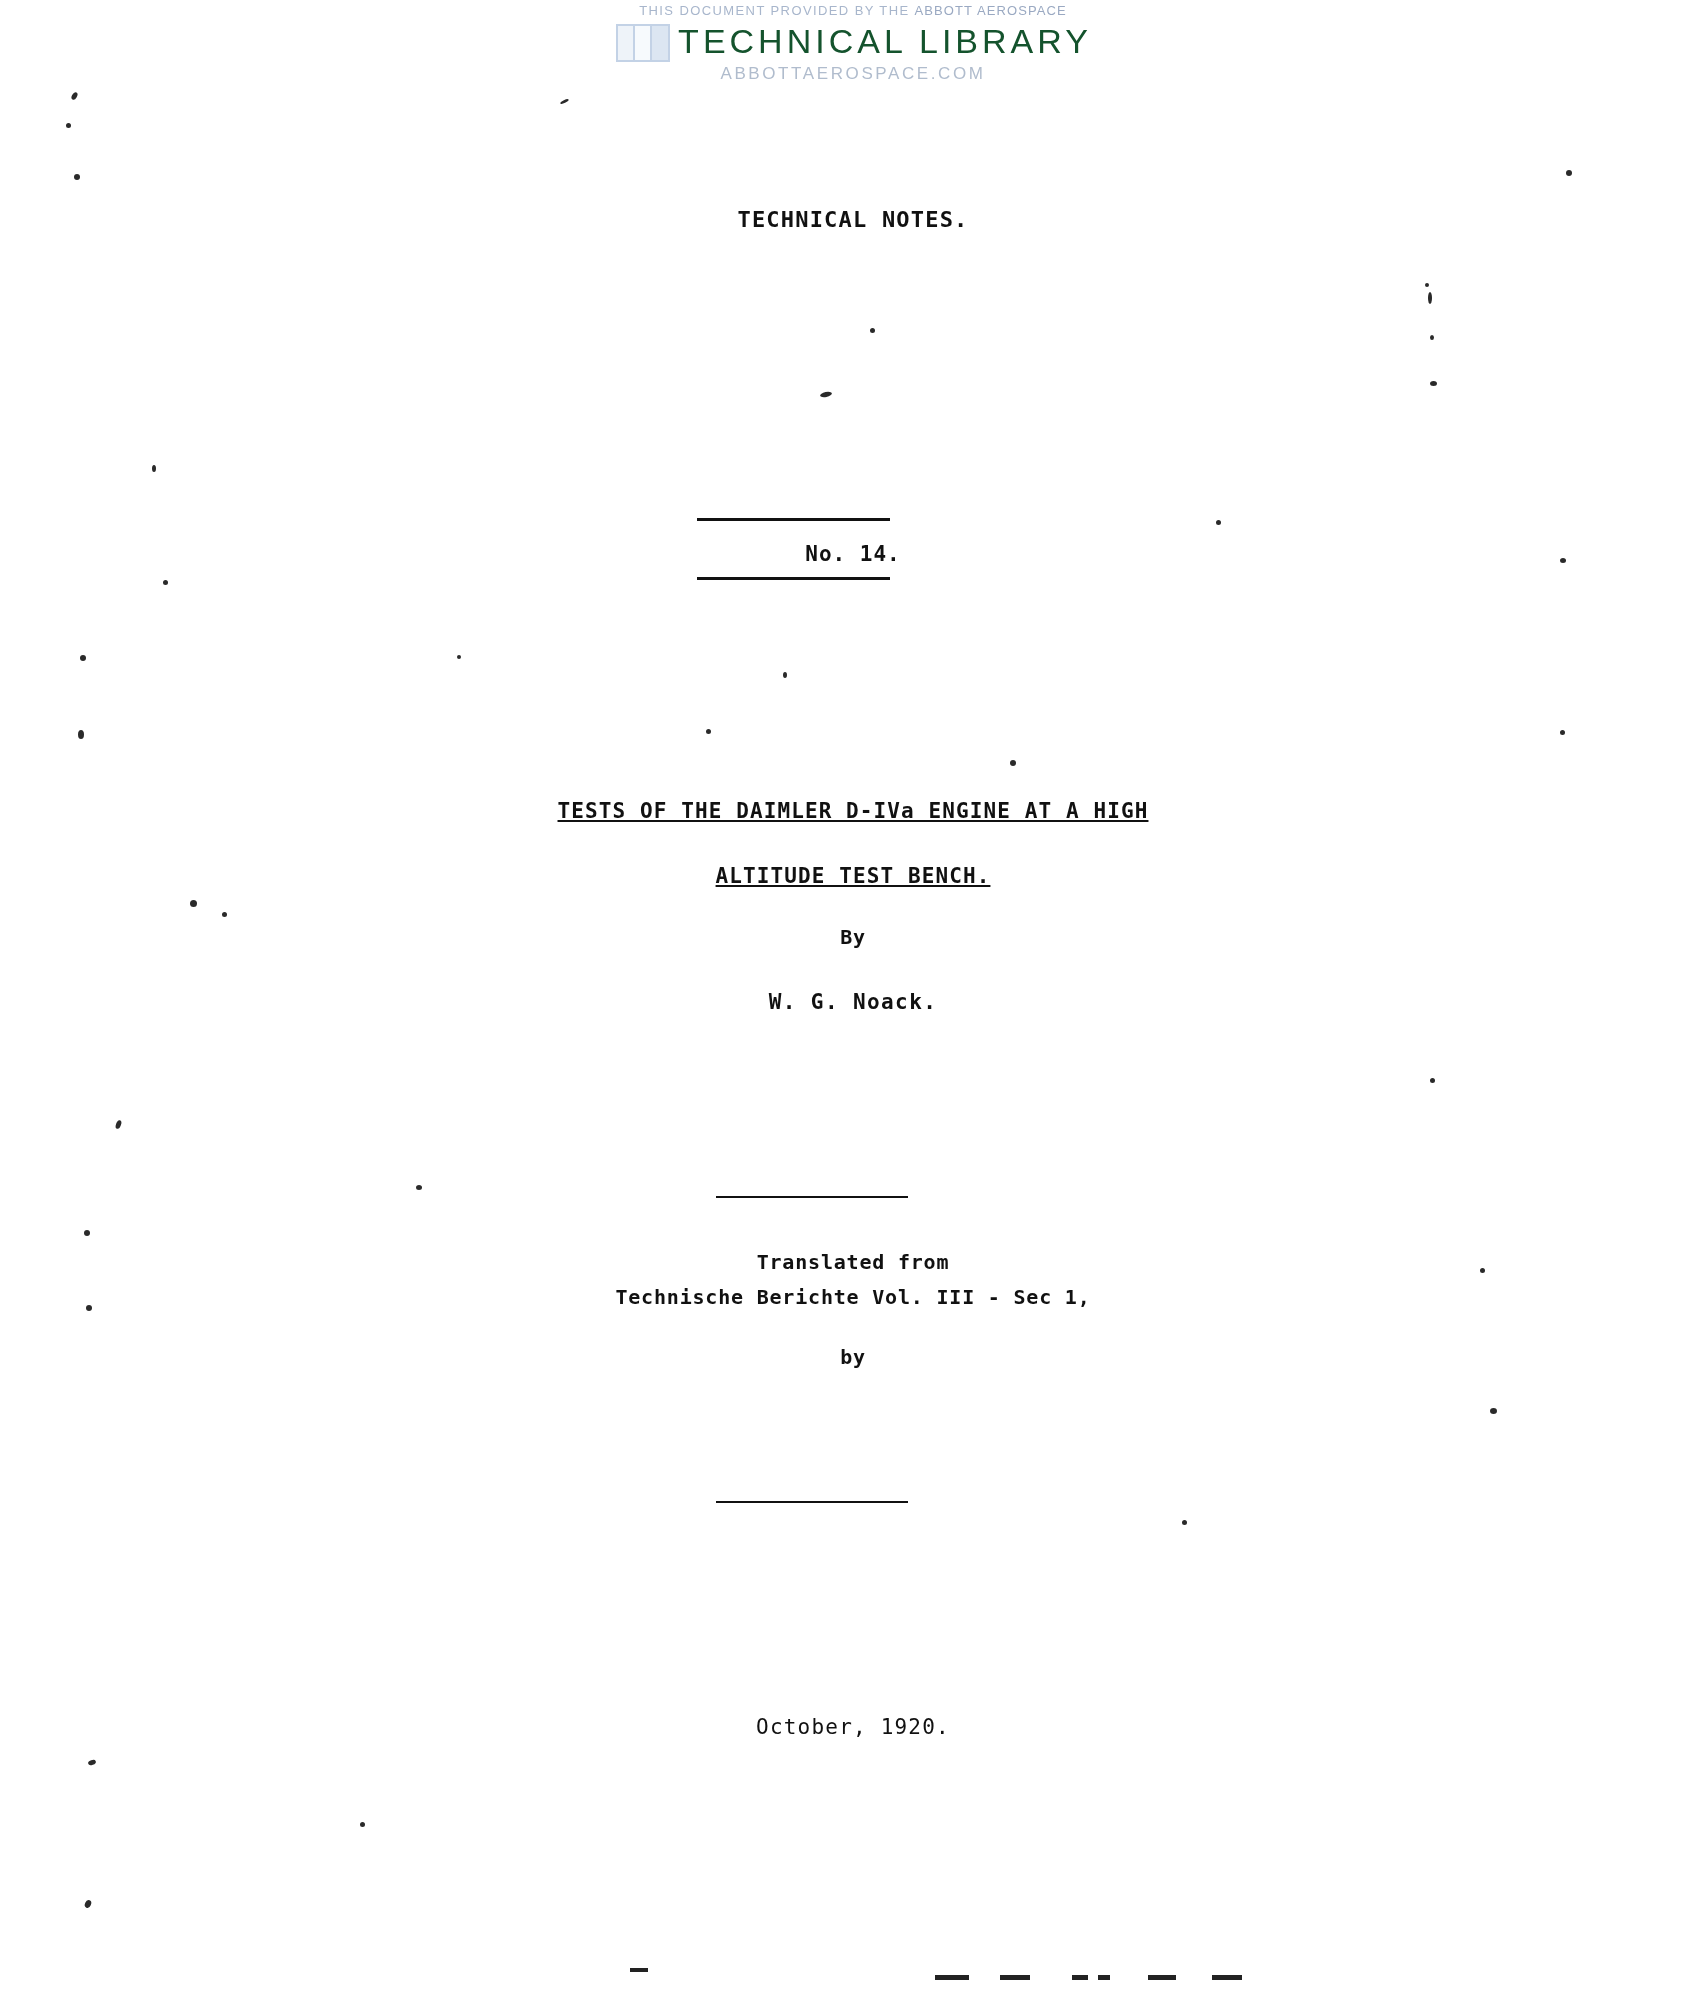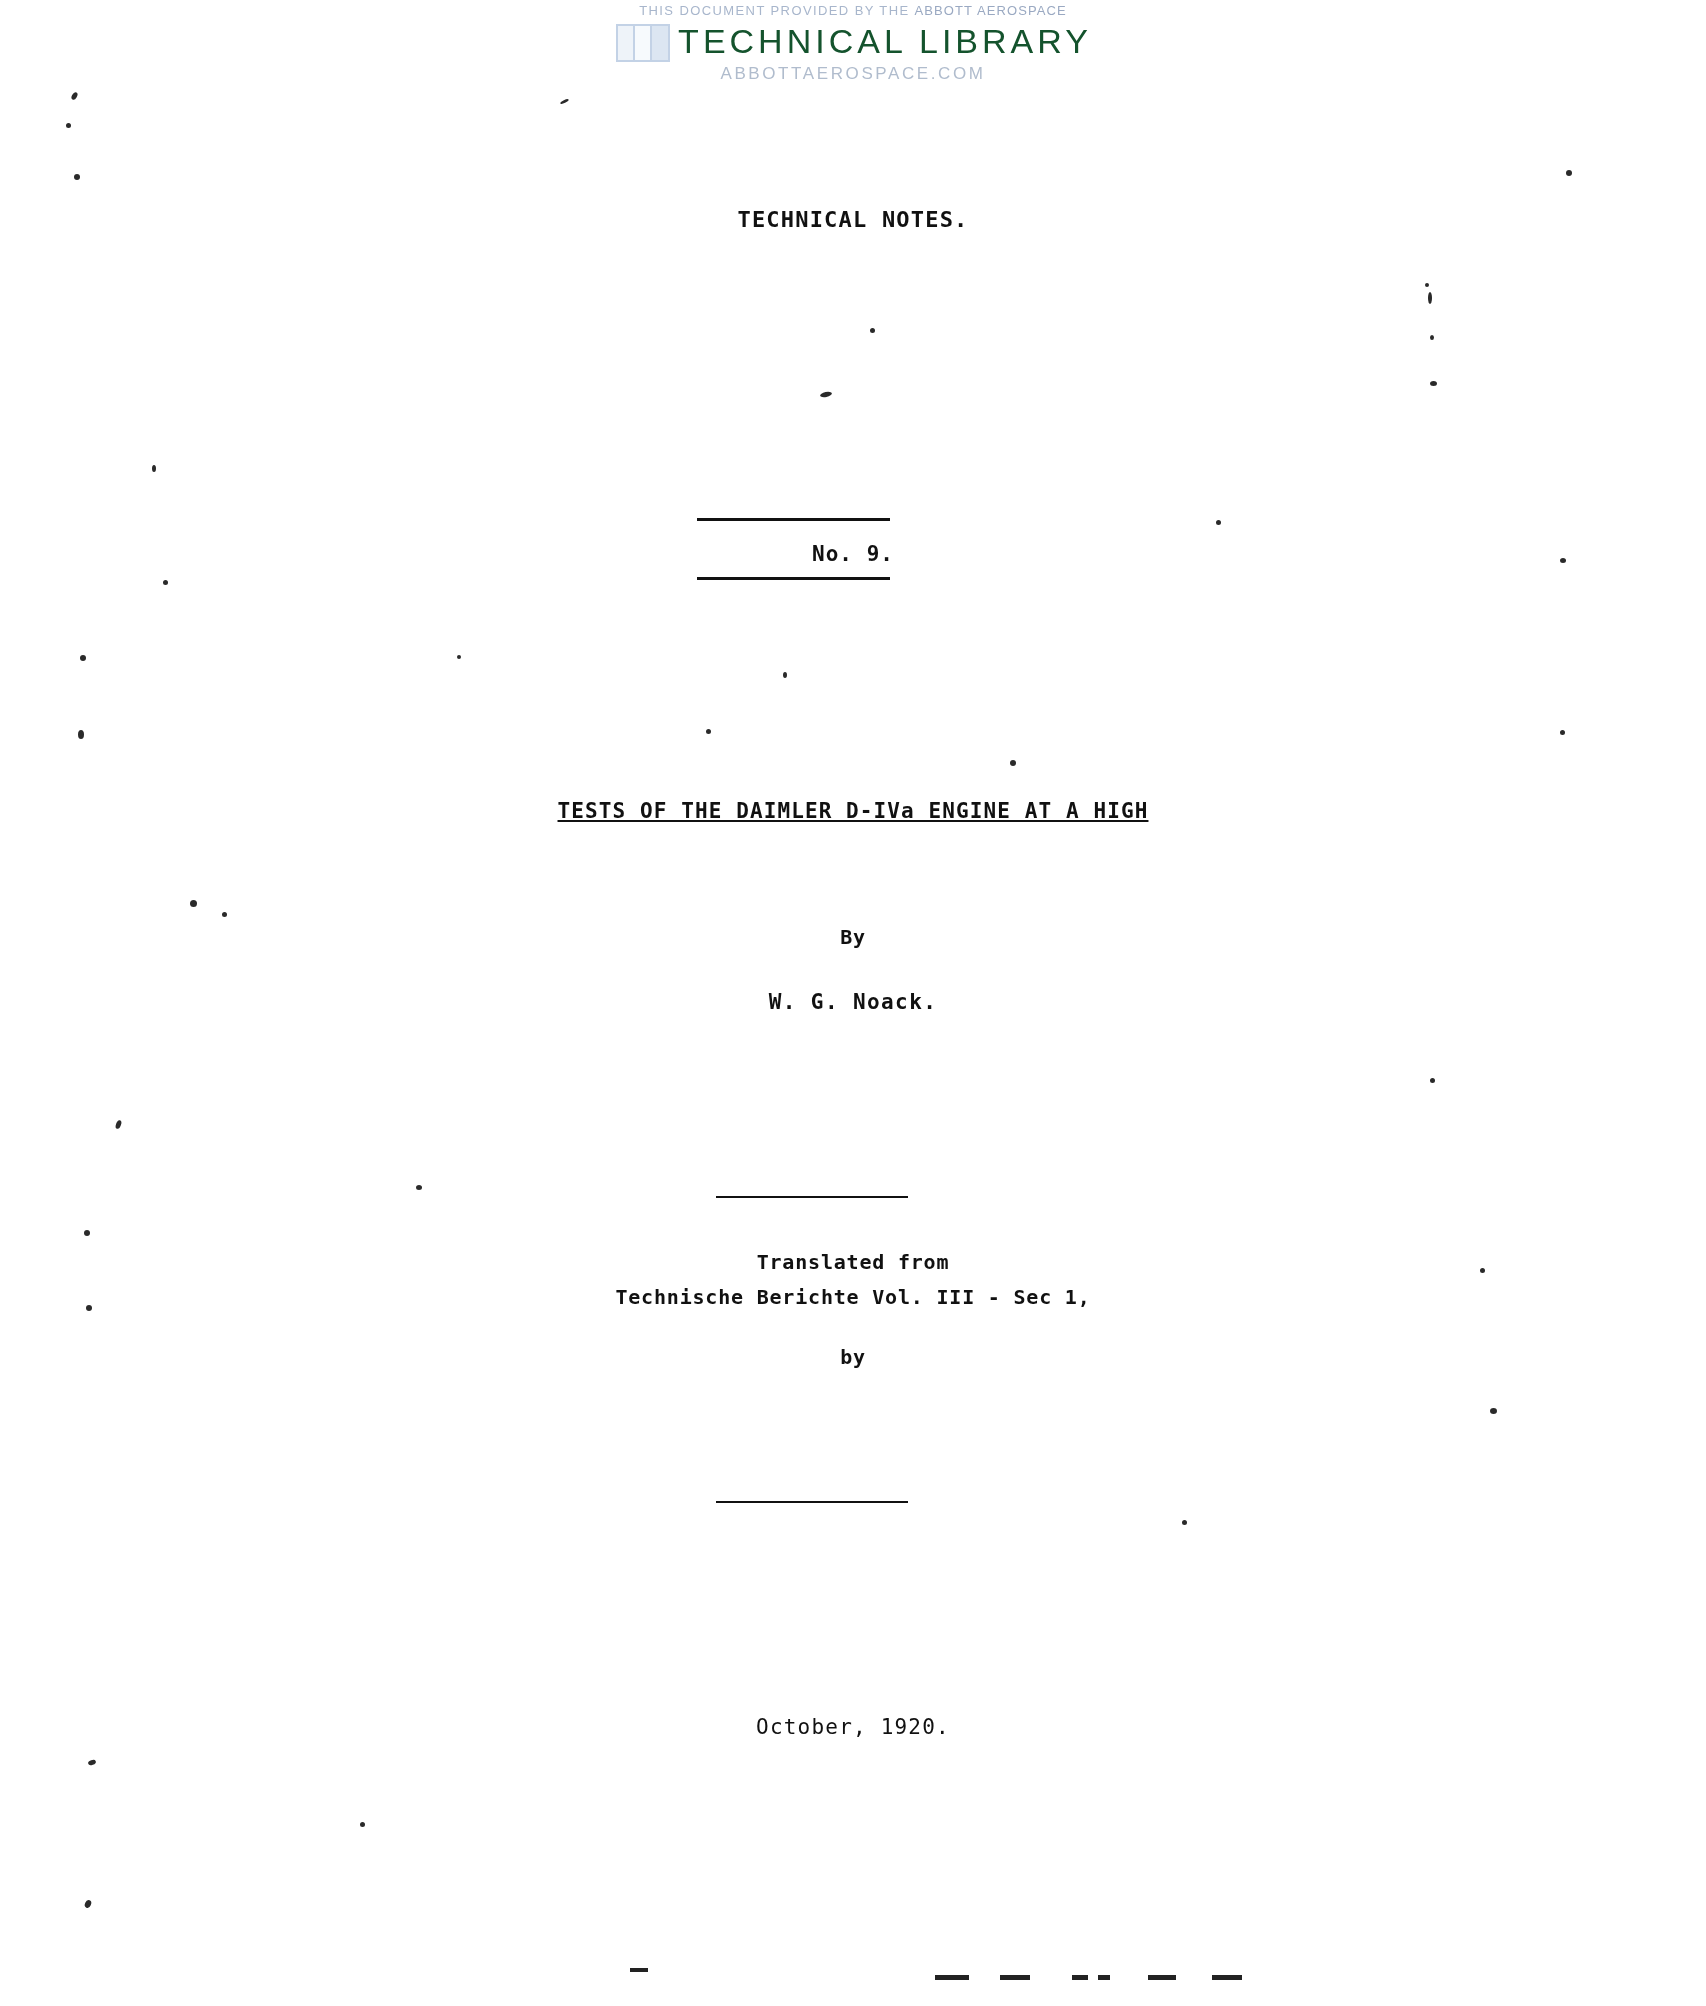--- a/index.html
+++ b/index.html
@@ -172,24 +172,25 @@
     <span class="wm-title">Technical Library</span>
   </div>
   <div class="wm-sub">abbottaerospace.com</div>
 </div>
 
 <div class="page">
 
   <div class="line hdr" style="top:207px;">TECHNICAL NOTES.</div>
 
   <div class="rule" style="left:697px; top:518px; width:193px;"></div>
-  <div class="line num" style="top:542px;">No. 9.</div>
+  <div class="line num" style="top:542px;">No. 14.</div>
   <div class="rule" style="left:697px; top:577px; width:193px;"></div>
 
   <div class="line title" style="top:799px;">TESTS OF THE DAIMLER D-IVa ENGINE AT A HIGH</div>
+  <div class="line title" style="top:864px;">ALTITUDE TEST BENCH.</div>
 
   <div class="line byline" style="top:925px;">By</div>
   <div class="line author" style="top:990px;">W. G. Noack.</div>
 
   <div class="rule rule-thin" style="left:716px; top:1196px; width:192px;"></div>
 
   <div class="line trans" style="top:1250px;">Translated from</div>
   <div class="line trans" style="top:1285px;">Technische Berichte Vol. III - Sec 1,</div>
   <div class="line trans" style="top:1345px;">by</div>
 

